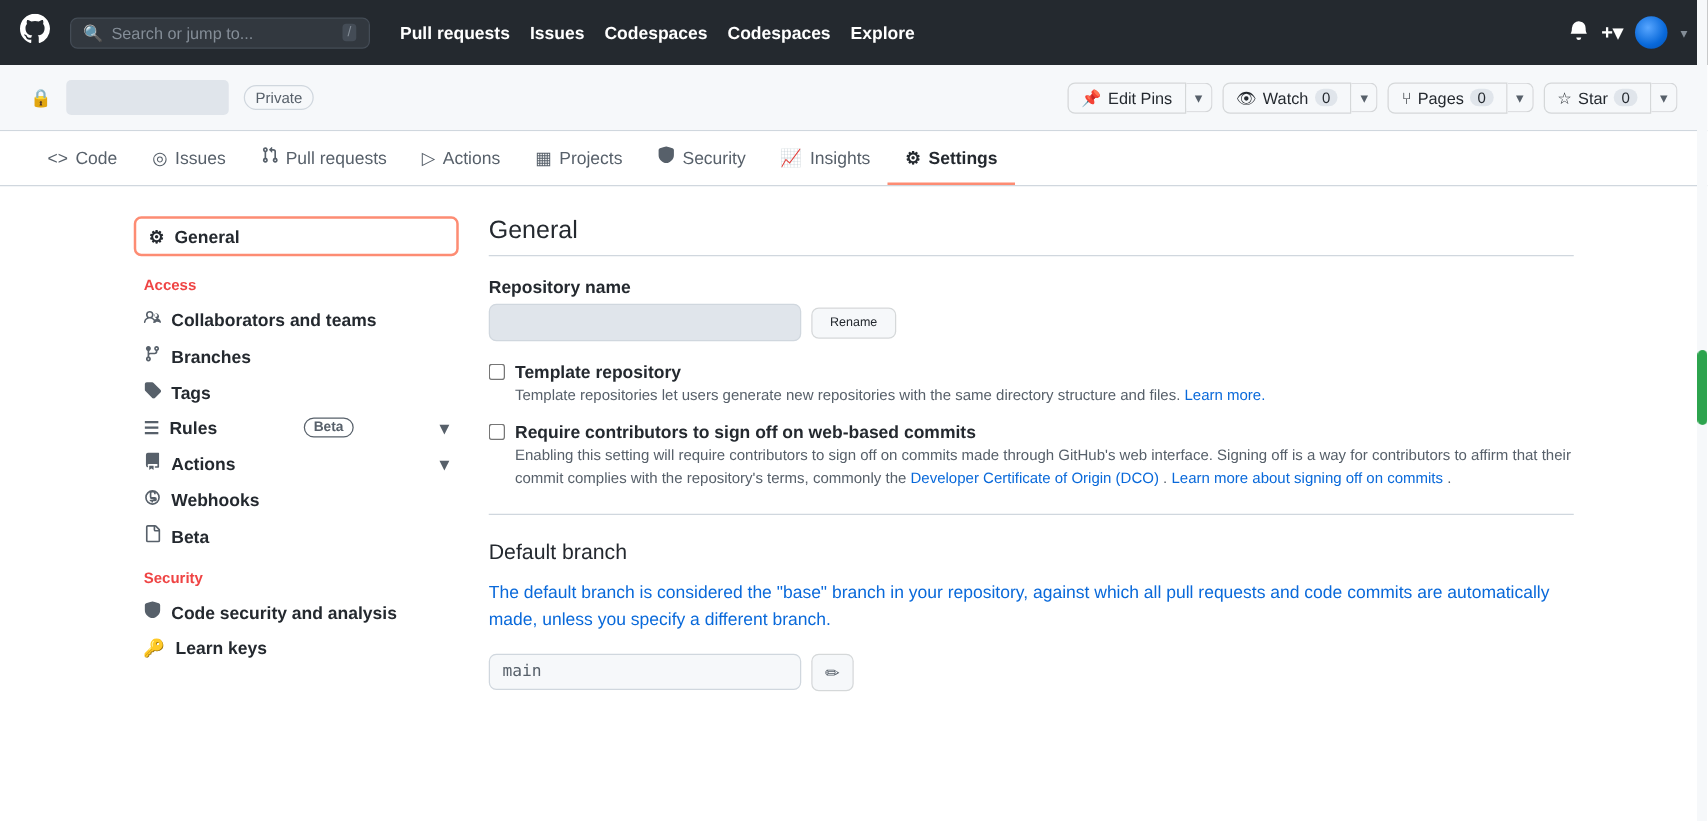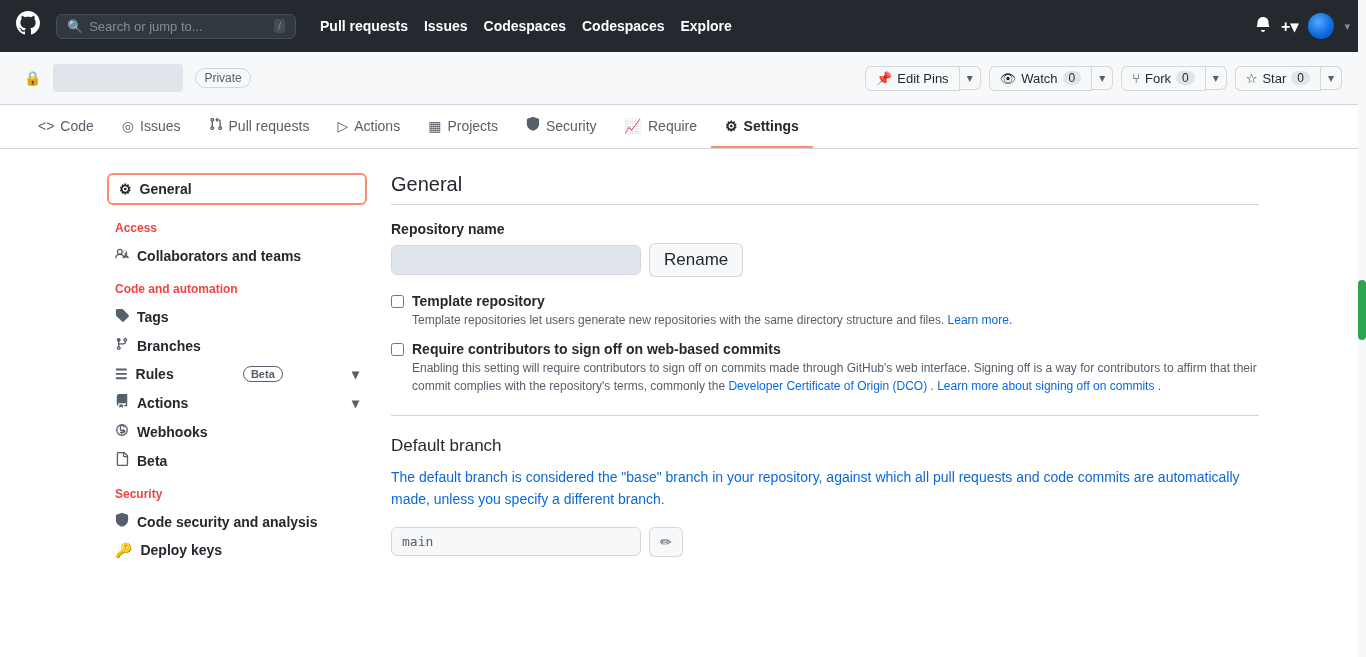--- a/index.html
+++ b/index.html
@@ -249,21 +249,21 @@
       padding: 6px 10px;
       width: 250px;
       font-size: 14px;
       color: #24292f;
     }
     .rename-btn {
       background: #f6f8fa;
       border: 1px solid rgba(27,31,36,0.15);
       border-radius: 6px;
       padding: 6px 14px;
-      font-size: 17px;
+      font-size: 10px;
       font-weight: 500;
       color: #24292f;
       cursor: pointer;
     }
 
     .checkbox-row {
       display: flex;
       align-items: flex-start;
       gap: 8px;
       margin-bottom: 12px;
@@ -395,21 +395,21 @@
       <button class="repo-btn">
         <span>👁</span>
         <span>Watch</span>
         <span style="background:#e0e5eb;border-radius:10px;padding:0 6px;font-size:12px;">0</span>
       </button>
       <button class="repo-btn-caret">▾</button>
     </div>
     <div class="repo-btn-group">
       <button class="repo-btn">
         <span style="font-size:13px;">⑂</span>
-        <span>Fork</span>
+        <span>Pages</span>
         <span style="background:#e0e5eb;border-radius:10px;padding:0 6px;font-size:12px;">0</span>
       </button>
       <button class="repo-btn-caret">▾</button>
     </div>
     <div class="repo-btn-group">
       <button class="repo-btn">
         <span>☆</span>
         <span>Star</span>
         <span style="background:#e0e5eb;border-radius:10px;padding:0 6px;font-size:12px;">0</span>
       </button>
@@ -446,21 +446,21 @@
   <a class="repo-tab">
     <span class="repo-tab-icon">
       <svg width="14" height="14" viewBox="0 0 16 16" fill="#57606a">
           <path d="M8.533.133a1.75 1.75 0 00-1.066 0l-5.25 1.68A1.75 1.75 0 001 3.48V8c0 3.552 2.28 5.666 4.626 6.784.76.364 1.223.594 2.374.594 1.151 0 1.614-.23 2.374-.594C12.72 13.666 15 11.552 15 8V3.48a1.75 1.75 0 00-1.217-1.667L8.533.133z"></path>
         </svg>
     </span>
     <span>Security</span>
   </a>
   <a class="repo-tab">
     <span class="repo-tab-icon">📈</span>
-    <span>Require</span>
+    <span>Insights</span>
   </a>
   <a class="repo-tab active">
     <span class="repo-tab-icon">⚙</span>
     <span>Settings</span>
   </a>
 </div>
 
 <div class="page-layout">
 
   <aside class="sidebar">
@@ -472,36 +472,35 @@
     <div class="sidebar-section-label">Access</div>
     <a class="sidebar-item">
       <span class="sidebar-item-icon">
         <svg width="14" height="14" viewBox="0 0 16 16" fill="#57606a">
             <path d="M2 5.5a3.5 3.5 0 115.898 2.549 5.507 5.507 0 013.034 4.084.75.75 0 11-1.482.235 4.001 4.001 0 00-7.9 0 .75.75 0 01-1.482-.236A5.507 5.507 0 013.102 8.05 3.49 3.49 0 012 5.5zM11 4a3.001 3.001 0 012.22 5.018 5.01 5.01 0 012.56 3.012.749.749 0 01-.885.85l-.015-.003a4.5 4.5 0 00-5.38 0 .75.75 0 01-.9-.85A5.01 5.01 0 0111.78 9.018 3.001 3.001 0 0111 4zm-5.5-.5a2 2 0 100 4 2 2 0 000-4zm5.5 1a1.5 1.5 0 100 3 1.5 1.5 0 000-3z"></path>
           </svg>
       </span>
       <span>Collaborators and teams</span>
     </a>
 
-    <div class="sidebar-section-label">Code and automation</div>
+    <a class="sidebar-item">
+      <span class="sidebar-item-icon">
+        <svg width="14" height="14" viewBox="0 0 16 16" fill="#57606a">
+            <path d="M11.75 2.5a.75.75 0 100 1.5.75.75 0 000-1.5zm-2.25.75a2.25 2.25 0 113 2.122V6A2.5 2.5 0 0110 8.5H6a1 1 0 00-1 1v1.128a2.251 2.251 0 11-1.5 0V5.372a2.25 2.25 0 111.5 0v1.836A2.492 2.492 0 016 7h4a1 1 0 001-1v-.628A2.25 2.25 0 019.5 3.25zM4.25 12a.75.75 0 100 1.5.75.75 0 000-1.5zM3.5 3.25a.75.75 0 111.5 0 .75.75 0 01-1.5 0z"></path>
+          </svg>
+      </span>
+      <span>Branches</span>
+    </a>
     <a class="sidebar-item">
       <span class="sidebar-item-icon">
         <svg width="14" height="14" viewBox="0 0 16 16" fill="#57606a">
             <path d="M2.5 7.775V2.75a.25.25 0 01.25-.25h5.025a.25.25 0 01.177.073l6.25 6.25a.25.25 0 010 .354l-5.025 5.025a.25.25 0 01-.354 0l-6.25-6.25a.25.25 0 01-.073-.177zm-1.5 0V2.75C1 1.784 1.784 1 2.75 1h5.025c.464 0 .91.184 1.238.513l6.25 6.25a1.75 1.75 0 010 2.474l-5.026 5.026a1.75 1.75 0 01-2.474 0l-6.25-6.25A1.75 1.75 0 011 7.775zM6 5a1 1 0 100 2 1 1 0 000-2z"></path>
           </svg>
       </span>
       <span>Tags</span>
-    </a>
-    <a class="sidebar-item">
-      <span class="sidebar-item-icon">
-        <svg width="14" height="14" viewBox="0 0 16 16" fill="#57606a">
-            <path d="M11.75 2.5a.75.75 0 100 1.5.75.75 0 000-1.5zm-2.25.75a2.25 2.25 0 113 2.122V6A2.5 2.5 0 0110 8.5H6a1 1 0 00-1 1v1.128a2.251 2.251 0 11-1.5 0V5.372a2.25 2.25 0 111.5 0v1.836A2.492 2.492 0 016 7h4a1 1 0 001-1v-.628A2.25 2.25 0 019.5 3.25zM4.25 12a.75.75 0 100 1.5.75.75 0 000-1.5zM3.5 3.25a.75.75 0 111.5 0 .75.75 0 01-1.5 0z"></path>
-          </svg>
-      </span>
-      <span>Branches</span>
     </a>
     <a class="sidebar-item">
       <span class="sidebar-item-icon">☰</span>
       <span>Rules</span>
       <span class="sidebar-item-badge">Beta</span>
       <span class="sidebar-item-caret">▾</span>
     </a>
     <a class="sidebar-item">
       <span class="sidebar-item-icon">
         <svg width="14" height="14" viewBox="0 0 16 16" fill="#57606a">
@@ -533,21 +532,21 @@
     <a class="sidebar-item">
       <span class="sidebar-item-icon">
         <svg width="14" height="14" viewBox="0 0 16 16" fill="#57606a">
             <path d="M8.533.133a1.75 1.75 0 00-1.066 0l-5.25 1.68A1.75 1.75 0 001 3.48V8c0 3.552 2.28 5.666 4.626 6.784.76.364 1.223.594 2.374.594 1.151 0 1.614-.23 2.374-.594C12.72 13.666 15 11.552 15 8V3.48a1.75 1.75 0 00-1.217-1.667L8.533.133z"></path>
           </svg>
       </span>
       <span>Code security and analysis</span>
     </a>
     <a class="sidebar-item">
       <span class="sidebar-item-icon">🔑</span>
-      <span>Deploy keys</span>
+      <span>Learn keys</span>
     </a>
   </aside>
 
   <main class="main-content">
     <h2 class="section-title">General</h2>
 
     <div class="field-label">Repository name</div>
     <div class="repo-name-input-row">
       <input class="repo-name-input" type="text" value="" style="background: rgb(224, 229, 235);">
       <button class="rename-btn">Rename</button>

